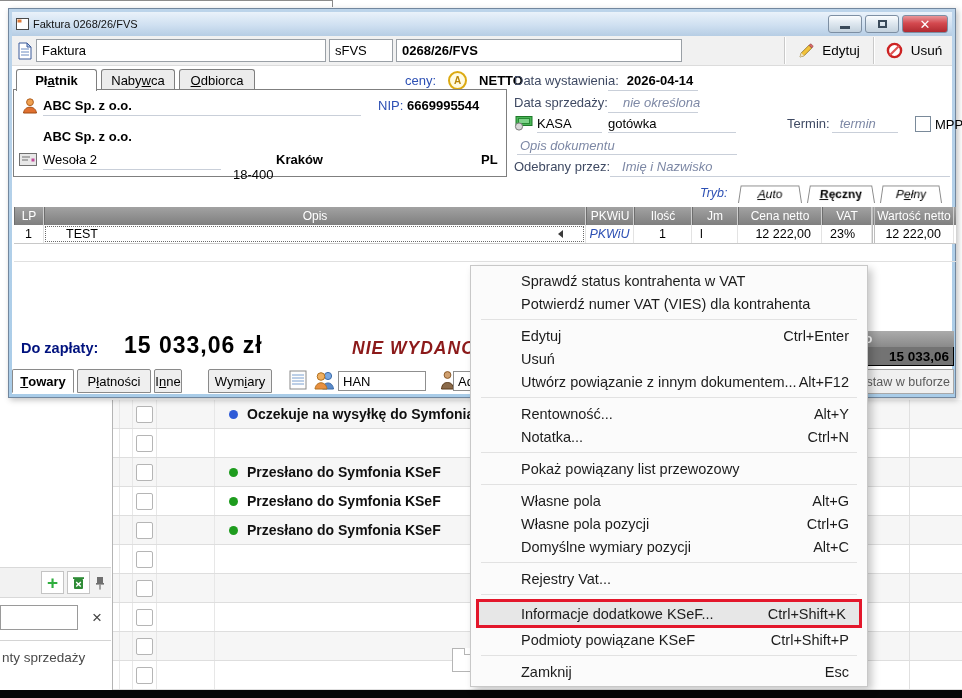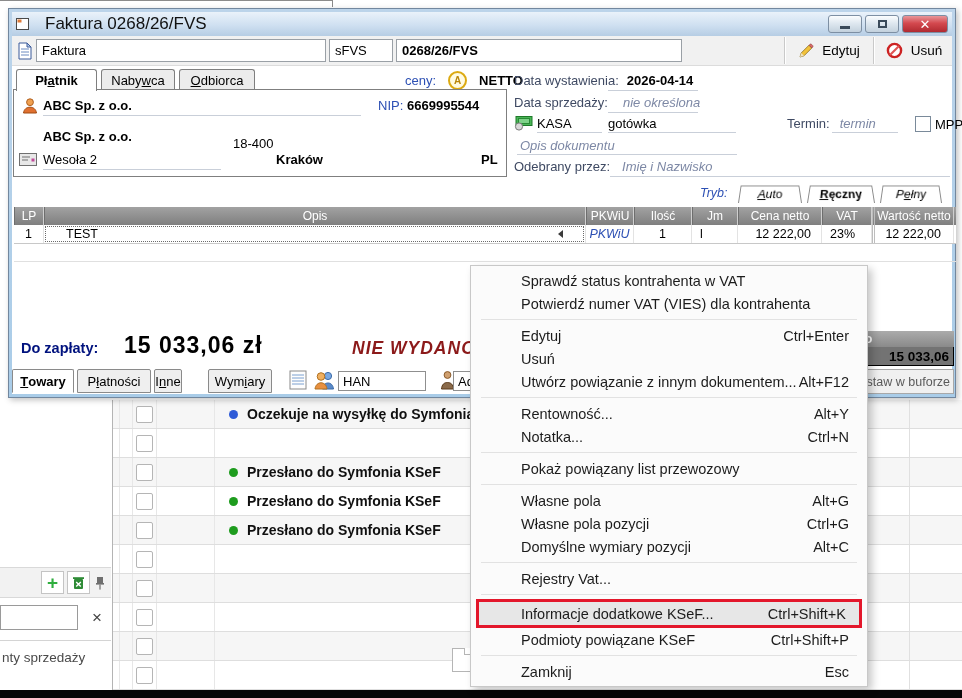--- a/index.html
+++ b/index.html
@@ -39,21 +39,21 @@
 
   .page-ghost{left:452px;top:648px;width:17px;height:22px;background:#fff;border:1px solid #b5b5b5;z-index:30;}
   .page-ghost:after{content:"";position:absolute;right:-1px;top:-1px;width:6px;height:6px;background:#fff;
                     border-left:1px solid #b5b5b5;border-bottom:1px solid #b5b5b5;}
   .black-bar{left:0;top:690px;width:962px;height:8px;background:#070707;z-index:40;}
 
   
   .dialog{left:8px;top:8px;width:948px;height:390px;background:linear-gradient(#bcd4ea,#a9cce8);
           border:1px solid #72879e;box-sizing:border-box;padding:3px 3px 5px 3px;box-shadow:2px 2px 6px rgba(0,0,0,.25);z-index:10;}
   .titlebar{height:24px;background:linear-gradient(#eaf2fa,#cfe0f1 55%,#b6cde4);display:flex;align-items:center;padding:0 4px;}
-  .title-text{margin-left:16px;font-size:17px;color:#111;}
+  .title-text{margin-left:4px;font-size:11px;color:#111;}
   .win-btns{margin-left:auto;display:flex;gap:3px;align-items:center;}
   .wbtn{height:18px;border:1px solid #7d8fa3;border-radius:3px;background:linear-gradient(#fbfdfe,#dfe8f0 45%,#c3d1dd);
         display:flex;align-items:center;justify-content:center;box-sizing:border-box;}
   .wbtn-min,.wbtn-max{width:34px;color:#2a3a4a;}
   .wbtn-close{width:46px;background:linear-gradient(#e8969a,#d4494f 45%,#b02a31);color:#fff;font-weight:bold;}
   .minbar{width:10px;height:3px;background:#3a4a5a;margin-top:7px;}
   .maxbox{width:9px;height:8px;border:2px solid #3a4a5a;box-sizing:border-box;background:transparent;}
 
   .dlg-client{position:relative;height:358px;background:#f0f0f0;}
   .dlg-toolbar{position:absolute;left:0;top:0;width:100%;height:30px;background:#f1f1f1;border-bottom:1px solid #dcdcdc;box-sizing:border-box;}
@@ -361,21 +361,21 @@
           <span class="abs lbl-blue" style="left:364px;top:8px;">NIP:</span>
           <span class="abs" style="left:393px;top:8px;font-weight:bold;">6669995544</span>
           <span class="abs" style="left:29px;top:39px;font-weight:bold;">ABC Sp. z o.o.</span>
           <svg class="abs" style="left:5px;top:63px;" width="18" height="13" viewBox="0 0 18 13">
             <rect x="0.5" y="0.5" width="17" height="12" fill="#e8e8e8" stroke="#707070"></rect>
             <path d="M3 4h8M3 7h6" stroke="#707070" stroke-width="1"></path>
             <rect x="12.5" y="5.5" width="3" height="3" fill="#c04a9a"></rect>
           </svg>
           <span class="abs" style="left:29px;top:62px;">Wesoła 2</span>
           <div class="abs u-line" style="left:29px;top:79px;width:178px;"></div>
-          <span class="abs" style="left:219px;top:46px;">18-400</span>
+          <span class="abs" style="left:219px;top:77px;">18-400</span>
           <span class="abs" style="left:262px;top:62px;font-weight:bold;">Kraków</span>
           <span class="abs" style="left:467px;top:62px;font-weight:bold;">PL</span>
         </div>
 
         <div class="drow" style="left:502px;top:7px;">
           <span class="lbl-slate">Data wystawienia:</span>
           <span style="font-weight:bold;margin-left:8px;">2026-04-14</span>
         </div>
         <div class="abs u-line" style="left:596px;top:24px;width:90px;"></div>
 

